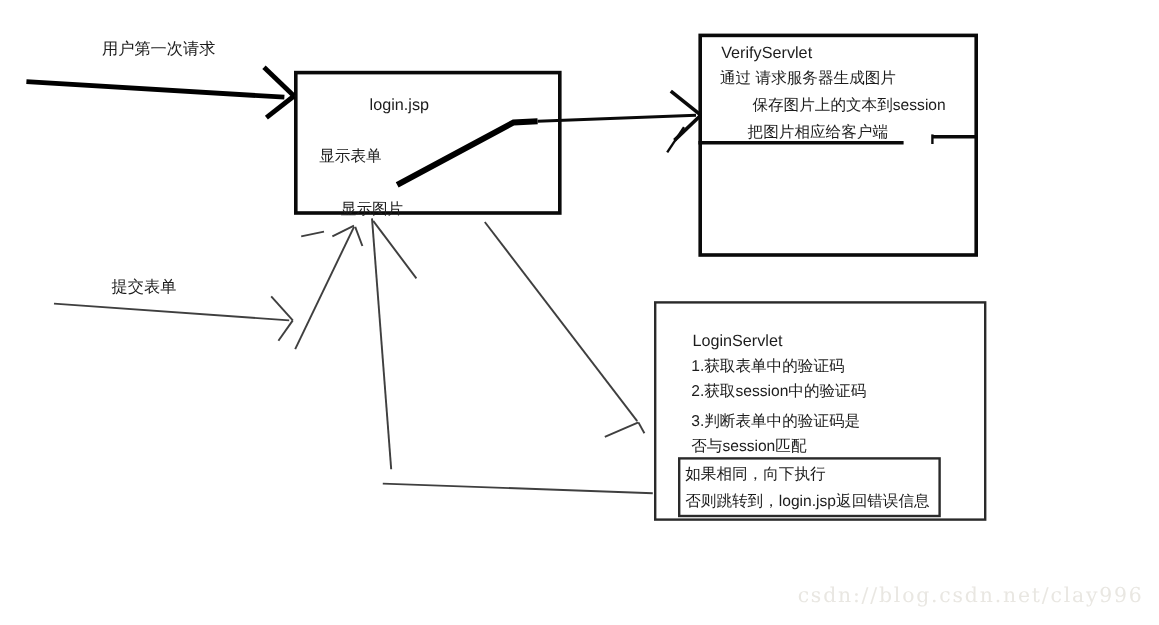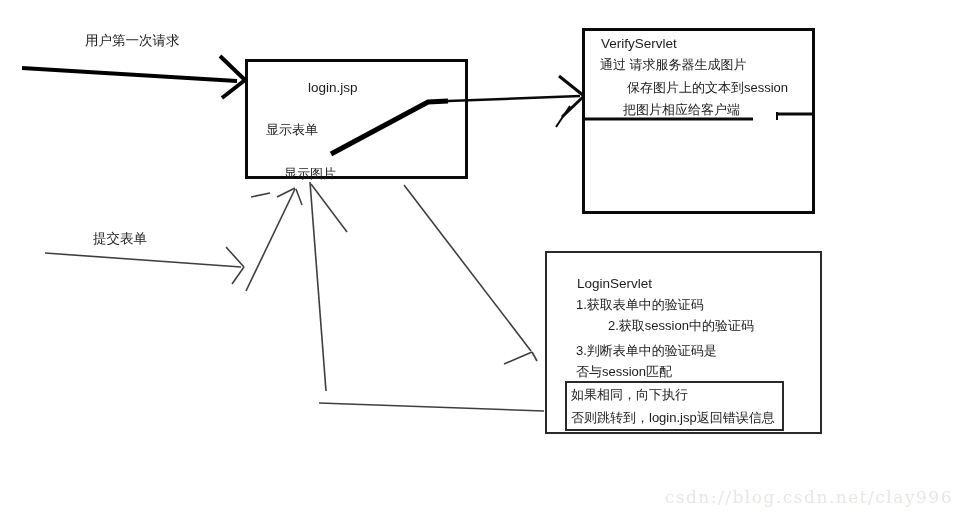--- a/index.html
+++ b/index.html
@@ -97,21 +97,21 @@
   <div class="txt" style="left:266px; top:122px;">显示表单</div>
   <div class="txt" style="left:284px; top:146px;margin-top:20px;">显示图片</div>
 
   <div class="txt txt-title" style="left:601px; top:36px;">VerifyServlet</div>
   <div class="txt" style="left:627px; top:80px;">保存图片上的文本到session</div>
   <div class="txt" style="left:600px; top:57px;">通过 请求服务器生成图片</div>
   <div class="txt" style="left:623px; top:102px;">把图片相应给客户端</div>
 
   <div class="txt txt-title" style="left:577px; top:276px;">LoginServlet</div>
   <div class="txt" style="left:576px; top:297px;">1.获取表单中的验证码</div>
-  <div class="txt" style="left:608px; top:318px;">2.获取session中的验证码</div>
+  <div class="txt" style="left:576px; top:318px;">2.获取session中的验证码</div>
   <div class="txt" style="left:576px; top:343px;">3.判断表单中的验证码是</div>
   <div class="txt" style="left:576px; top:364px;">否与session匹配</div>
 
   <div class="txt" style="left:571px; top:387px;text-align:right;">如果相同，向下执行</div>
   <div class="txt" style="left:571px; top:410px;">否则跳转到，login.jsp返回错误信息</div>
 
   <div class="watermark">csdn://blog.csdn.net/clay996</div>
 
 </div>
 

